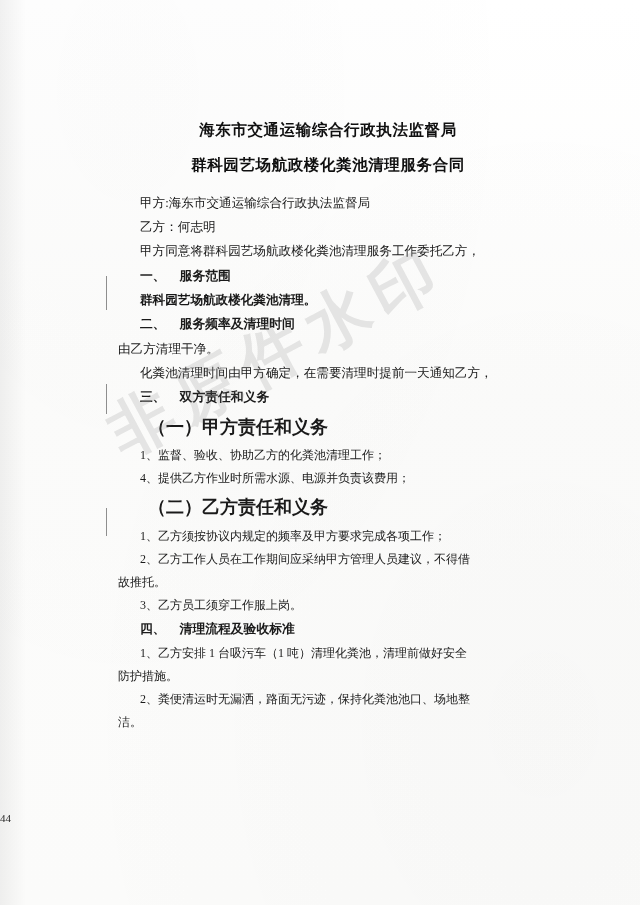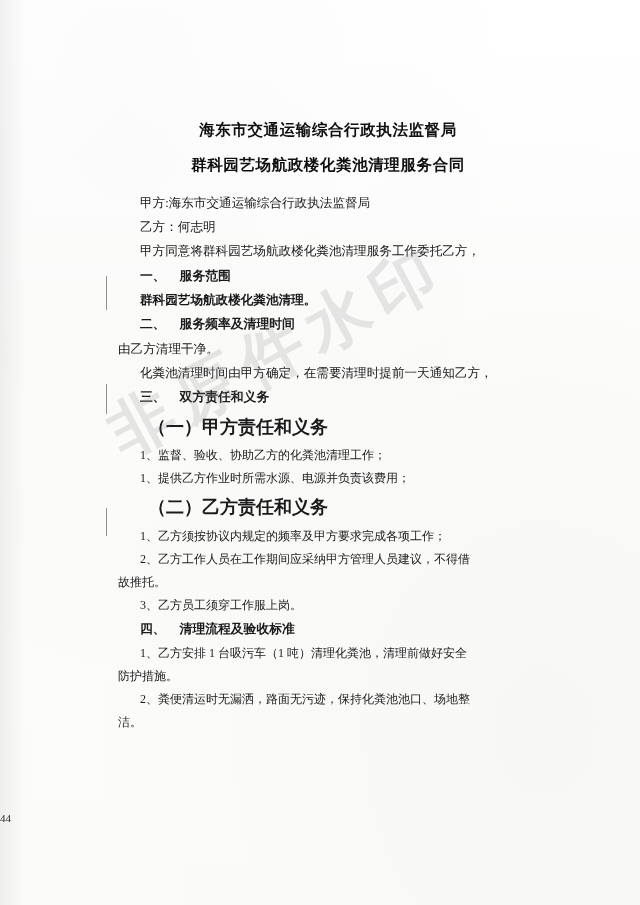--- a/index.html
+++ b/index.html
@@ -177,21 +177,21 @@
     </div>
     <div class="para indent0">由乙方清理干净。</div>
     <div class="para indent1">化粪池清理时间由甲方确定，在需要清理时提前一天通知乙方，</div>
 
     <div class="section-head">
       <span>三、</span><span class="gap"></span><span>双方责任和义务</span>
     </div>
 
     <div class="sub-head">（一）甲方责任和义务</div>
     <div class="item">1、监督、验收、协助乙方的化粪池清理工作；</div>
-    <div class="item">1、提供乙方作业时所需水源、电源并负责该费用；</div>
+    <div class="item">4、提供乙方作业时所需水源、电源并负责该费用；</div>
 
     <div class="sub-head">（二）乙方责任和义务</div>
     <div class="item">1、乙方须按协议内规定的频率及甲方要求完成各项工作；</div>
     <div class="item">2、乙方工作人员在工作期间应采纳甲方管理人员建议，不得借</div>
     <div class="item-cont">故推托。</div>
     <div class="item">3、乙方员工须穿工作服上岗。</div>
 
     <div class="section-head">
       <span>四、</span><span class="gap"></span><span>清理流程及验收标准</span>
     </div>

